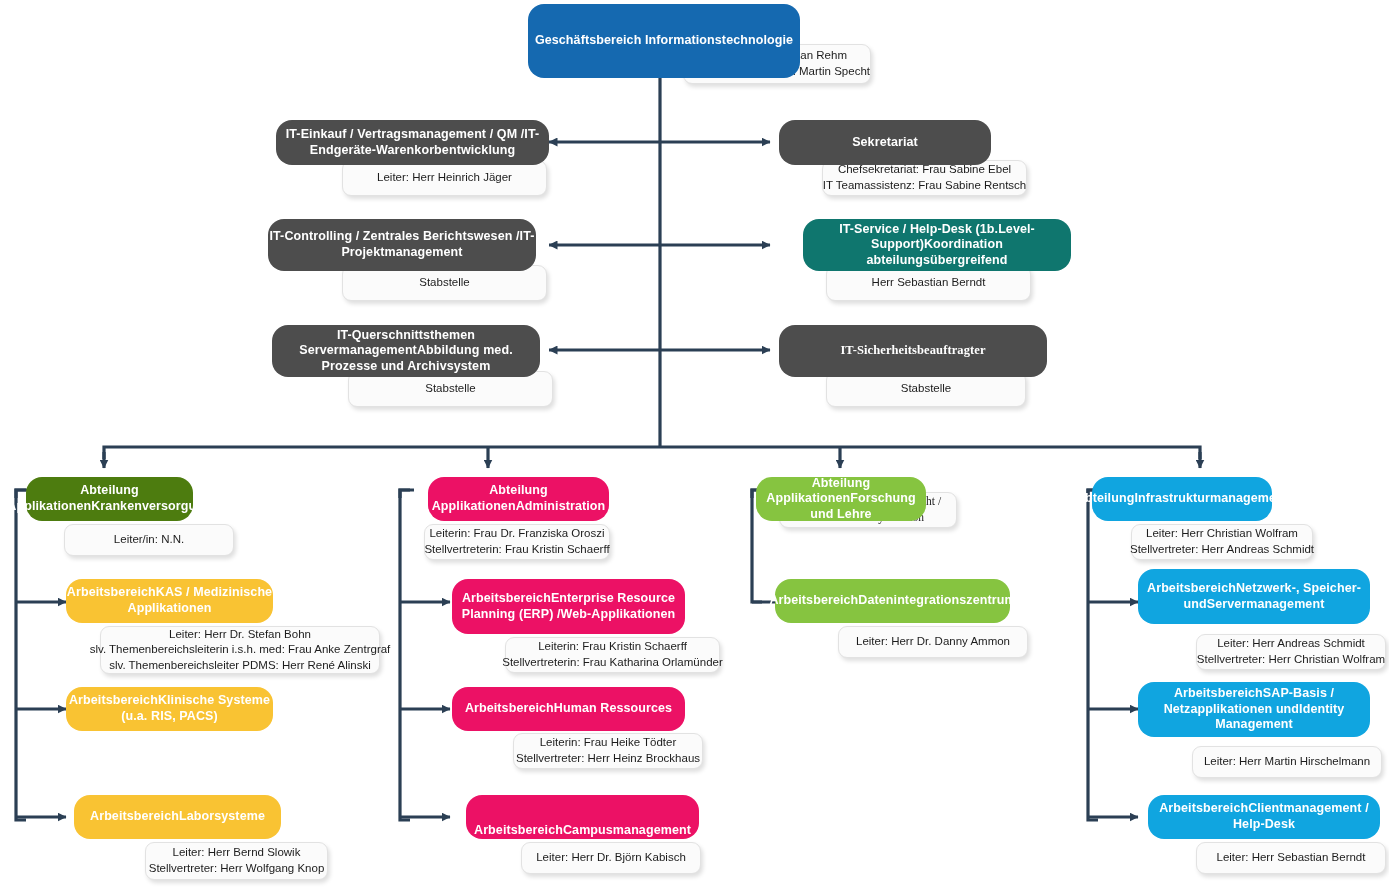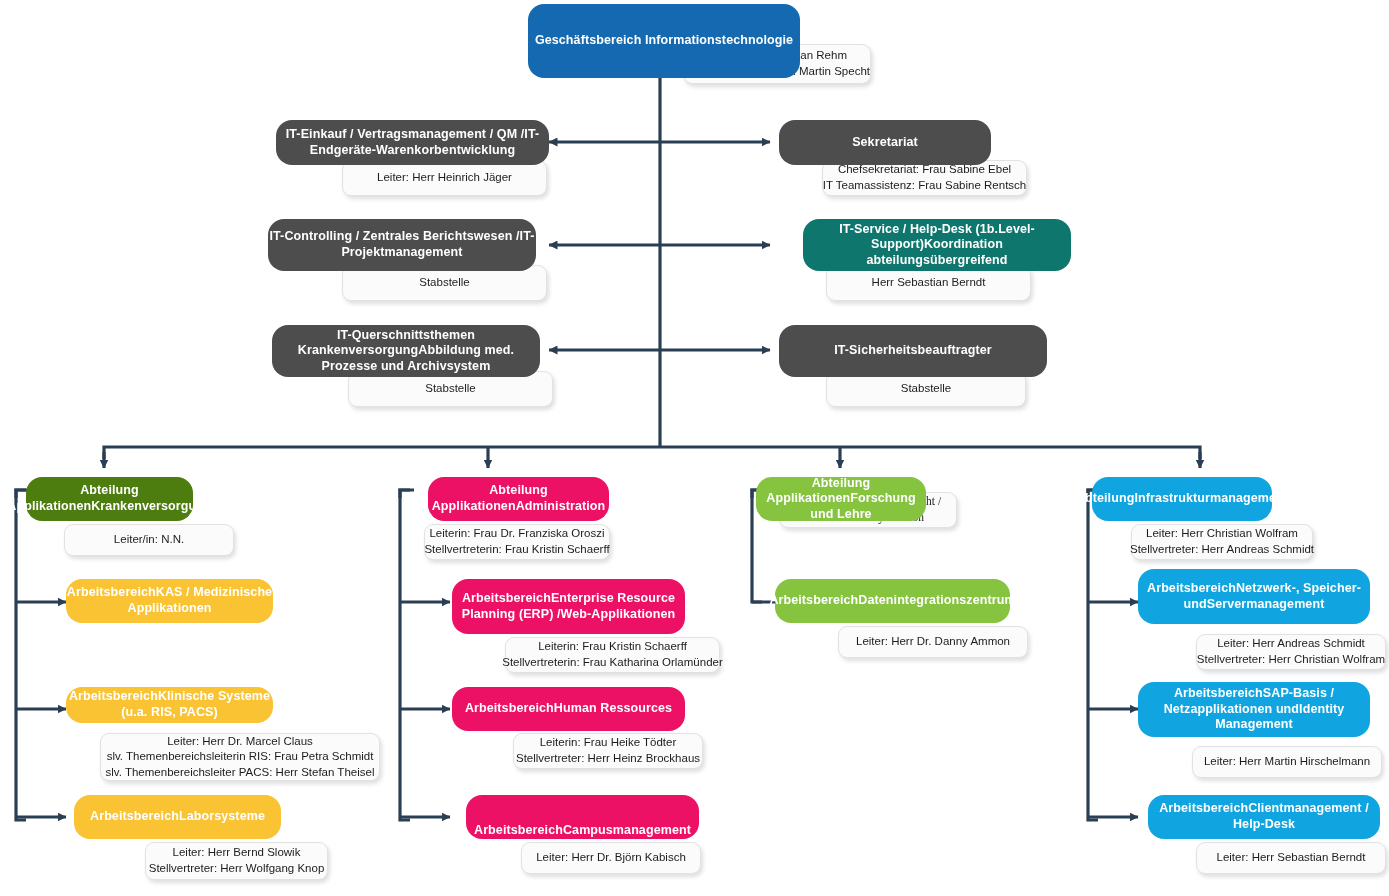--- a/index.html
+++ b/index.html
@@ -139,21 +139,21 @@
   <div class="node staff" style="left:268px;top:219px;width:268px;height:52px;background:#4d4d4d;">
     <div><span>IT-Controlling / Zentrales Berichtswesen /</span><span>IT-Projektmanagement</span></div>
   </div>
   <div class="cap" style="left:342px;top:265px;width:205px;height:36px;">
     <div>
         <span>Stabstelle</span>
       </div>
   </div>
 
   <div class="node staff" style="left:272px;top:325px;width:268px;height:52px;background:#4d4d4d;">
-    <div><span>IT-Querschnittsthemen Krankenversorgung</span><span>Abbildung med. Prozesse und Archivsystem</span></div>
+    <div><span>IT-Querschnittsthemen Servermanagement</span><span>Abbildung med. Prozesse und Archivsystem</span></div>
   </div>
   <div class="cap" style="left:348px;top:371px;width:205px;height:36px;">
     <div>
         <span>Stabstelle</span>
       </div>
   </div>
 
   <div class="node staff" style="left:779px;top:120px;width:212px;height:45px;background:#4d4d4d;">
     <div><span>Sekretariat</span></div>
   </div>
@@ -166,51 +166,51 @@
 
   <div class="node staff" style="left:779px;top:219px;width:268px;height:52px;background:#0f766e;margin-left:24px;">
     <div><span>IT-Service / Help-Desk (1b.Level-Support)</span><span>Koordination abteilungsübergreifend</span></div>
   </div>
   <div class="cap" style="left:826px;top:265px;width:205px;height:36px;">
     <div>
         <span>Herr Sebastian Berndt</span>
       </div>
   </div>
 
-  <div class="node staff" style="left:779px;top:325px;width:268px;height:52px;background:#4d4d4d;">
+  <div class="node staff" style="left:779px;top:325px;width:268px;height:52px;background:#4d4d4d;font-family:Liberation Serif, serif;">
     <div><span>IT-Sicherheitsbeauftragter</span></div>
   </div>
   <div class="cap" style="left:826px;top:371px;width:200px;height:36px;">
     <div>
         <span>Stabstelle</span>
       </div>
   </div>
 
   <div class="node dept" style="left:26px;top:477px;width:167px;height:44px;background:#4d7c0f;">
     <div><span>Abteilung Applikationen</span><span>Krankenversorgung</span></div>
   </div>
   <div class="cap" style="left:64px;top:524px;width:170px;height:32px;">
     <div>
         <span>Leiter/in: N.N.</span>
       </div>
   </div>
 
   <div class="node area" style="left:66px;top:579px;width:207px;height:44px;background:#f9c333;">
     <div><span>Arbeitsbereich</span><span>KAS / Medizinische Applikationen</span></div>
   </div>
-
-  <div class="node area" style="left:66px;top:687px;width:207px;height:36px;background:#f9c333;">
+  <div class="cap" style="left:100px;top:626px;width:280px;height:48px;">
+    <div>
+        <span>Leiter: Herr Dr. Stefan Bohn</span>
+        <span>slv. Themenbereichsleiterin i.s.h. med: Frau Anke Zentrgraf</span>
+        <span>slv. Themenbereichsleiter PDMS: Herr René Alinski</span>
+      </div>
+  </div>
+
+  <div class="node area" style="left:66px;top:687px;width:207px;height:44px;background:#f9c333;">
     <div><span>Arbeitsbereich</span><span>Klinische Systeme (u.a. RIS, PACS)</span></div>
-  </div>
-  <div class="cap" style="left:100px;top:733px;width:280px;height:48px;">
-    <div>
-        <span>Leiter: Herr Dr. Marcel Claus</span>
-        <span>slv. Themenbereichsleiterin RIS: Frau Petra Schmidt</span>
-        <span>slv. Themenbereichsleiter PACS: Herr Stefan Theisel</span>
-      </div>
   </div>
 
   <div class="node area" style="left:74px;top:795px;width:207px;height:44px;background:#f9c333;text-align:right;">
     <div><span>Arbeitsbereich</span><span>Laborsysteme</span></div>
   </div>
   <div class="cap" style="left:145px;top:842px;width:183px;height:38px;">
     <div>
         <span>Leiter: Herr Bernd Slowik</span>
         <span>Stellvertreter: Herr Wolfgang Knop</span>
       </div>

